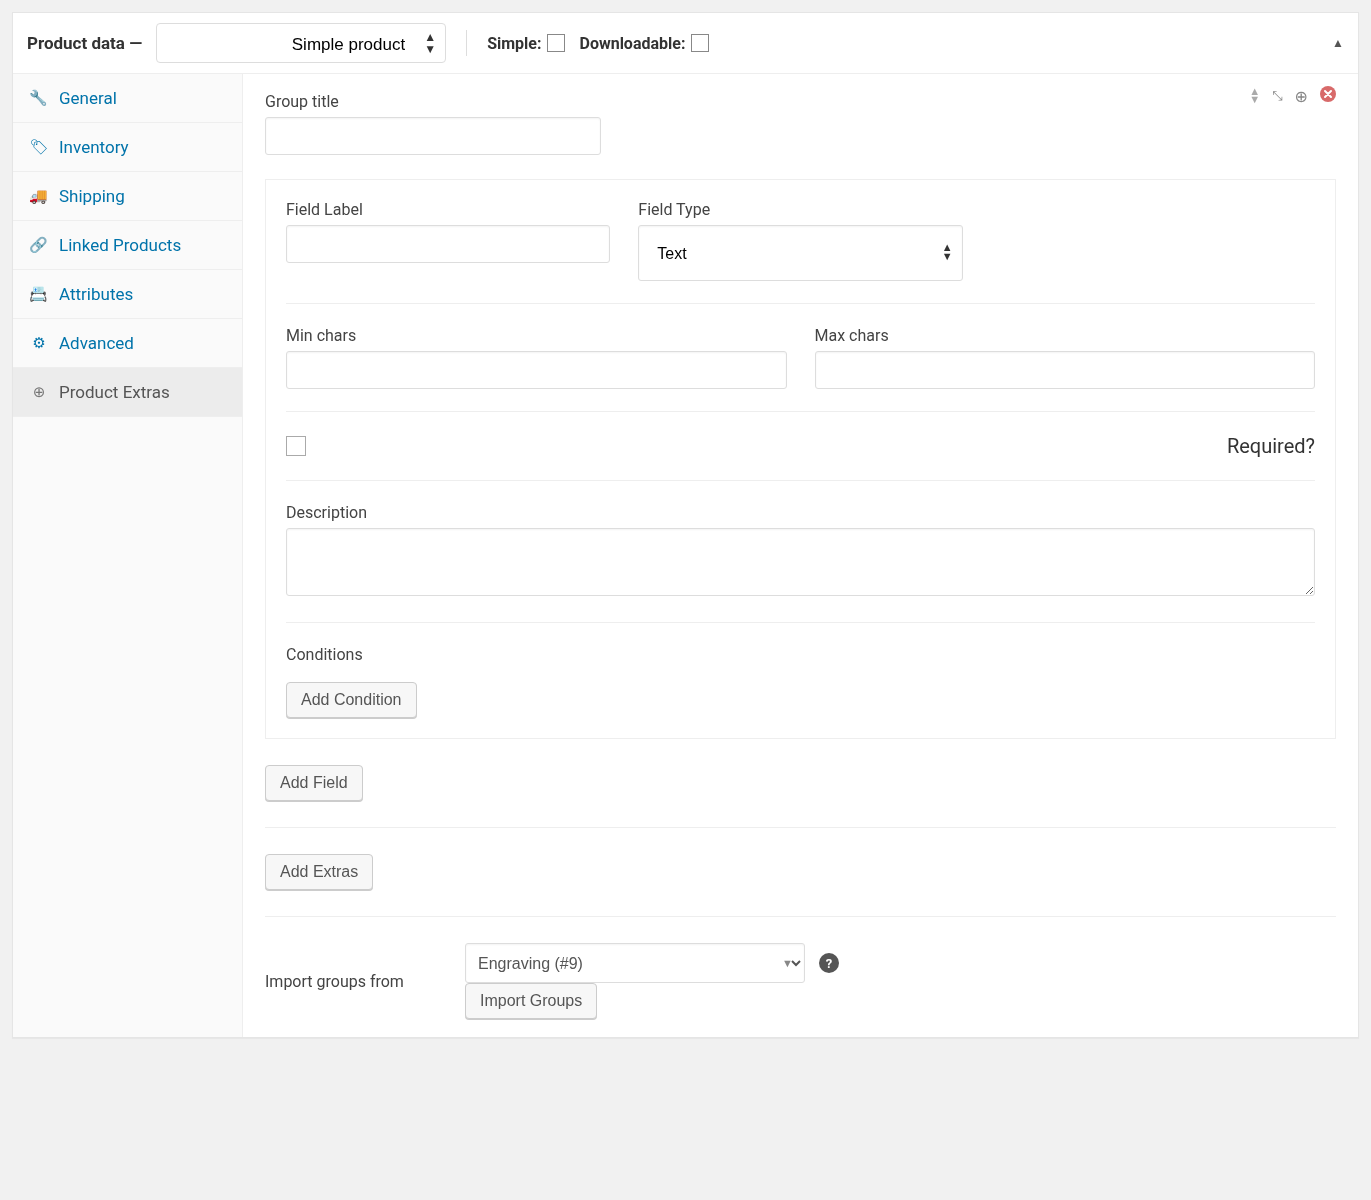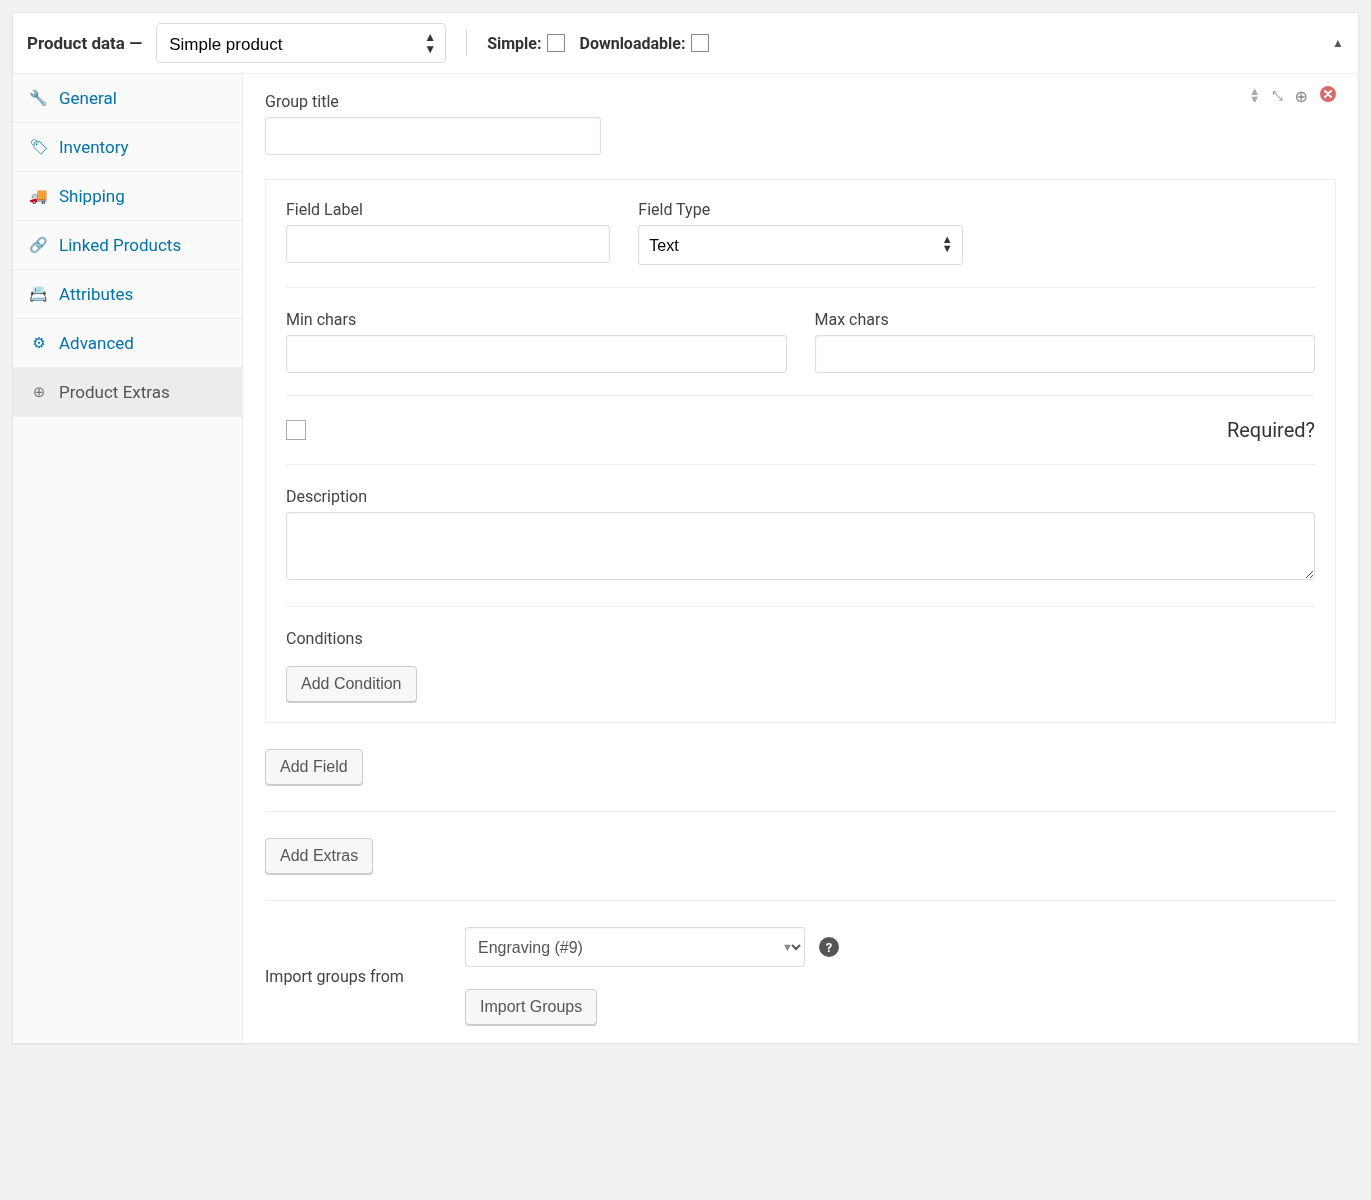--- a/index.html
+++ b/index.html
@@ -35,20 +35,21 @@
   .header-select select {
     font-size: 17px;
     padding: 6px 40px 4px 12px;
     border: 1px solid #ddd;
     border-radius: 4px;
     background: #fff;
     appearance: none;
     -webkit-appearance: none;
     min-width: 290px;
     height: 40px;
+    text-align: right;
   }
   .select-arrow {
     position: absolute;
     right: 12px;
     top: 50%;
     transform: translateY(-50%);
     pointer-events: none;
     font-size: 12px;
     line-height: 1;
     letter-spacing: -2px;
@@ -120,21 +121,21 @@
   .area { height:68px; resize:both; }
   .group-title-wrap input { width:336px; }
   .field-panel {
     border:1px solid #eee;
     padding: 20px;
     margin-top: 24px;
   }
   .row3 { display:grid; grid-template-columns: 1fr 1fr 1fr; gap:28px; margin-bottom:20px; }
   .row2 { display:grid; grid-template-columns: 1fr 1fr; gap:28px; margin-top:6px; }
   .sel-wrap { position:relative; }
-  .sel-wrap .sel { appearance:none; -webkit-appearance:none; padding:6px 30px 6px 10px; height:40px;}
+  .sel-wrap .sel { appearance:none; -webkit-appearance:none; padding:6px 30px 6px 18px; height:56px;}
   .sel-wrap .arrow {
     position:absolute; right:10px; top:50%; transform:translateY(-50%);
     font-size:11px; pointer-events:none; line-height:0.8;
   }
   .sep { border:none; border-top:1px solid #eee; margin:22px 0; }
   .required-row { display:flex; align-items:center; gap:8px; font-size:20px; color:#333;justify-content:space-between; }
   .required-row .chkbox { width:20px; height:20px; border:1px solid #aaa; }
   .btn {
     display:inline-block;
     border:1px solid #ccc;
@@ -311,21 +312,21 @@
       <hr class="content-sep">
 
       <div>
         <button class="btn">Add Extras</button>
       </div>
 
       <hr class="content-sep">
 
       <div class="import-row">
         <label class="lbl" style="width:180px">Import groups from</label>
-        <div style="display:flex;flex-direction:column;gap:22px">
+        <div style="display:flex;flex-direction:column;">
           <div style="display:flex;align-items:center;gap:14px">
             <div class="import-select">
               <select class="sel">
                 <option>Engraving (#9)</option>
               </select>
               <span class="down">▼</span>
             </div>
             <span class="help-ico">?</span>
           </div>
           <div>

